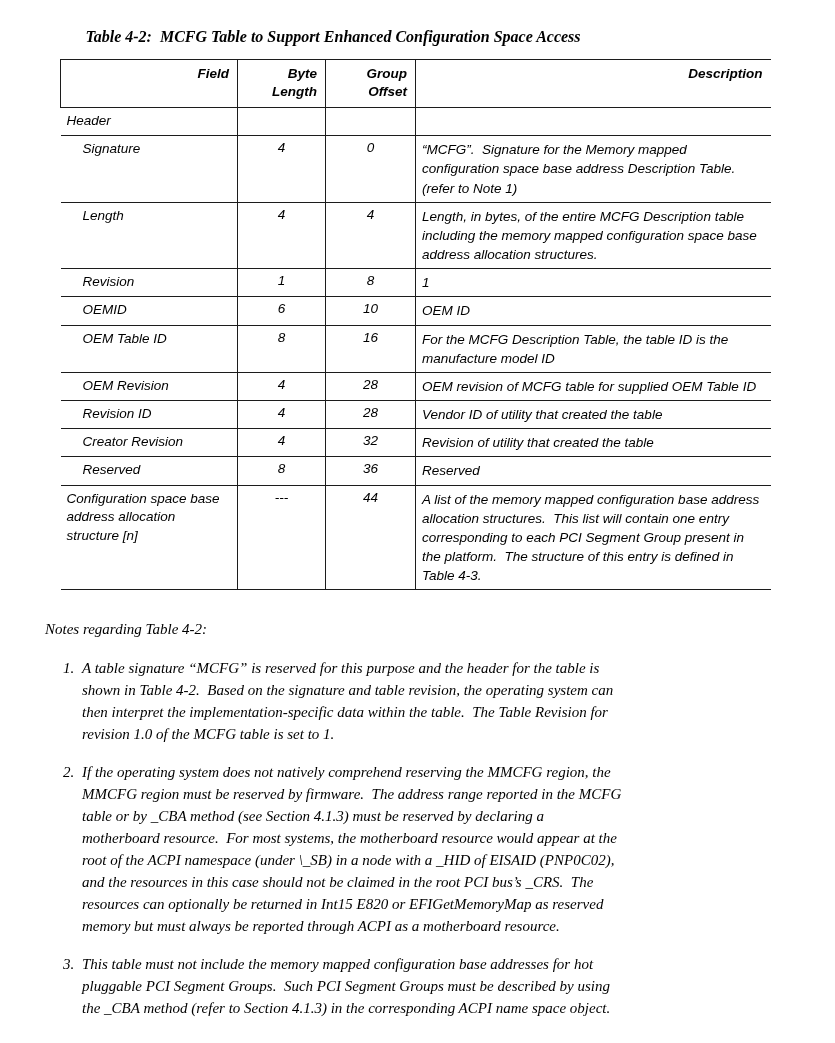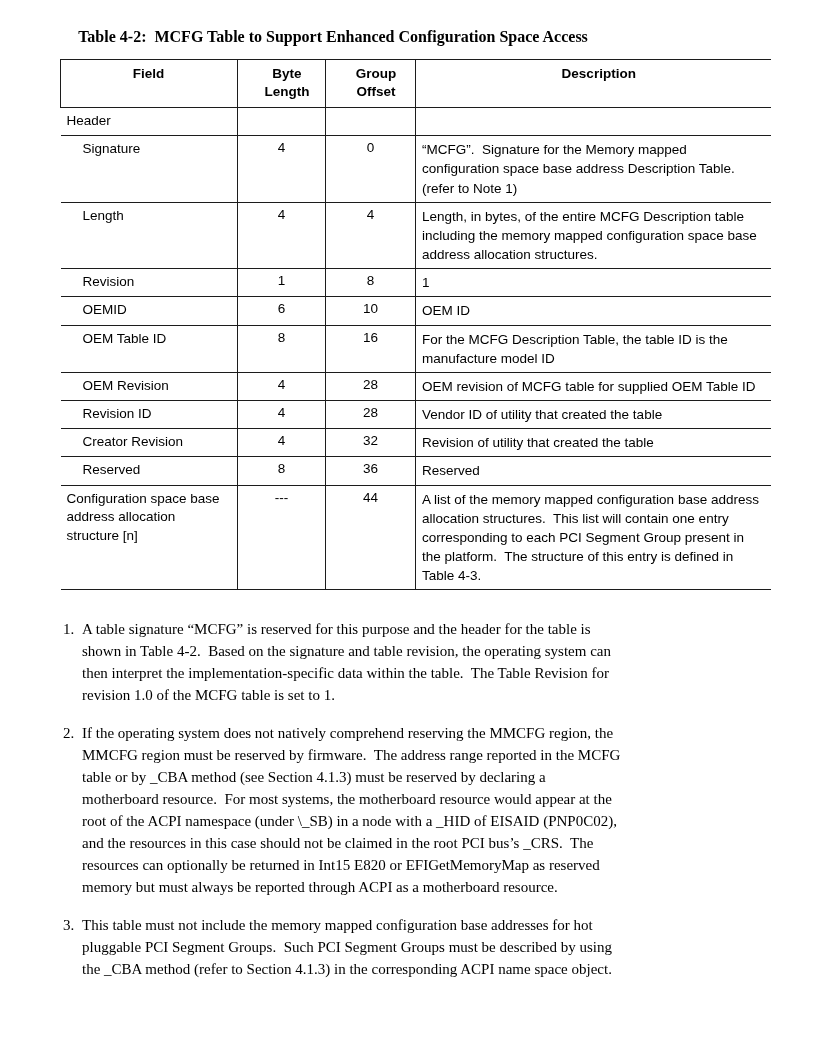--- a/index.html
+++ b/index.html
@@ -11,20 +11,21 @@
   body {
     width: 835px;
     height: 1043px;
     overflow: hidden;
     font-family: "Liberation Serif", serif;
   }
   .page {
     width: 666px;
     height: 1043px;
     position: relative;
+    font-style: italic;
   }
   .page-title {
     text-align: center;
     padding-top: 28px;
     font-weight: bold;
     font-size: 16px;
     font-family: "Liberation Serif", serif;
     white-space: pre-wrap;
   }
   table.mcfg {
@@ -39,21 +40,21 @@
   table.mcfg col.c-blen   { width: 88px; }
   table.mcfg col.c-boff   { width: 90px; }
   table.mcfg col.c-desc   { width: 355px; }
   table.mcfg th, table.mcfg td {
     vertical-align: top;
     padding: 4px 6px;
   }
   table.mcfg thead th {
     border-top: 1.5px solid #1c1c1c;
     border-bottom: 1.5px solid #1c1c1c;
-    text-align: center;
+    text-align: right;
     font-weight: bold;
     padding: 5px 8px 6px 19px;
     line-height: 1.35;
   }
   table.mcfg thead th:first-child {
     border-left: 1.5px solid #1c1c1c;
     padding-left: 7px;
   }
   table.mcfg th + th,
   table.mcfg td + td {
@@ -185,20 +186,21 @@
         <tr>
           <td class="cell-field">Configuration space base address allocation structure [n]</td>
           <td class="cell-num">---</td>
           <td class="cell-num">44</td>
           <td class="cell-desc">A list of the memory mapped configuration base address allocation structures.  This list will contain one entry corresponding to each PCI Segment Group present in the platform.  The structure of this entry is defined in Table 4-3.</td>
         </tr>
       </tbody>
   </table>
 
   <div class="notes">
+    <p class="notes-heading">Notes regarding Table 4-2:</p>
     <ol class="notes-list">
 
     <li>A table signature “MCFG” is reserved for this purpose and the header for the table is shown in Table 4-2.  Based on the signature and table revision, the operating system can then interpret the implementation-specific data within the table.  The Table Revision for revision 1.0 of the MCFG table is set to 1.</li>
         <li>If the operating system does not natively comprehend reserving the MMCFG region, the MMCFG region must be reserved by firmware.  The address range reported in the MCFG table or by _CBA method (see Section 4.1.3) must be reserved by declaring a motherboard resource.  For most systems, the motherboard resource would appear at the root of the ACPI namespace (under \_SB) in a node with a _HID of EISAID (PNP0C02), and the resources in this case should not be claimed in the root PCI bus’s _CRS.  The resources can optionally be returned in Int15 E820 or EFIGetMemoryMap as reserved memory but must always be reported through ACPI as a motherboard resource.</li>
         <li>This table must not include the memory mapped configuration base addresses for hot pluggable PCI Segment Groups.  Such PCI Segment Groups must be described by using the _CBA method (refer to Section 4.1.3) in the corresponding ACPI name space object.</li>
       </ol>
   </div>
 
 </div>
 

